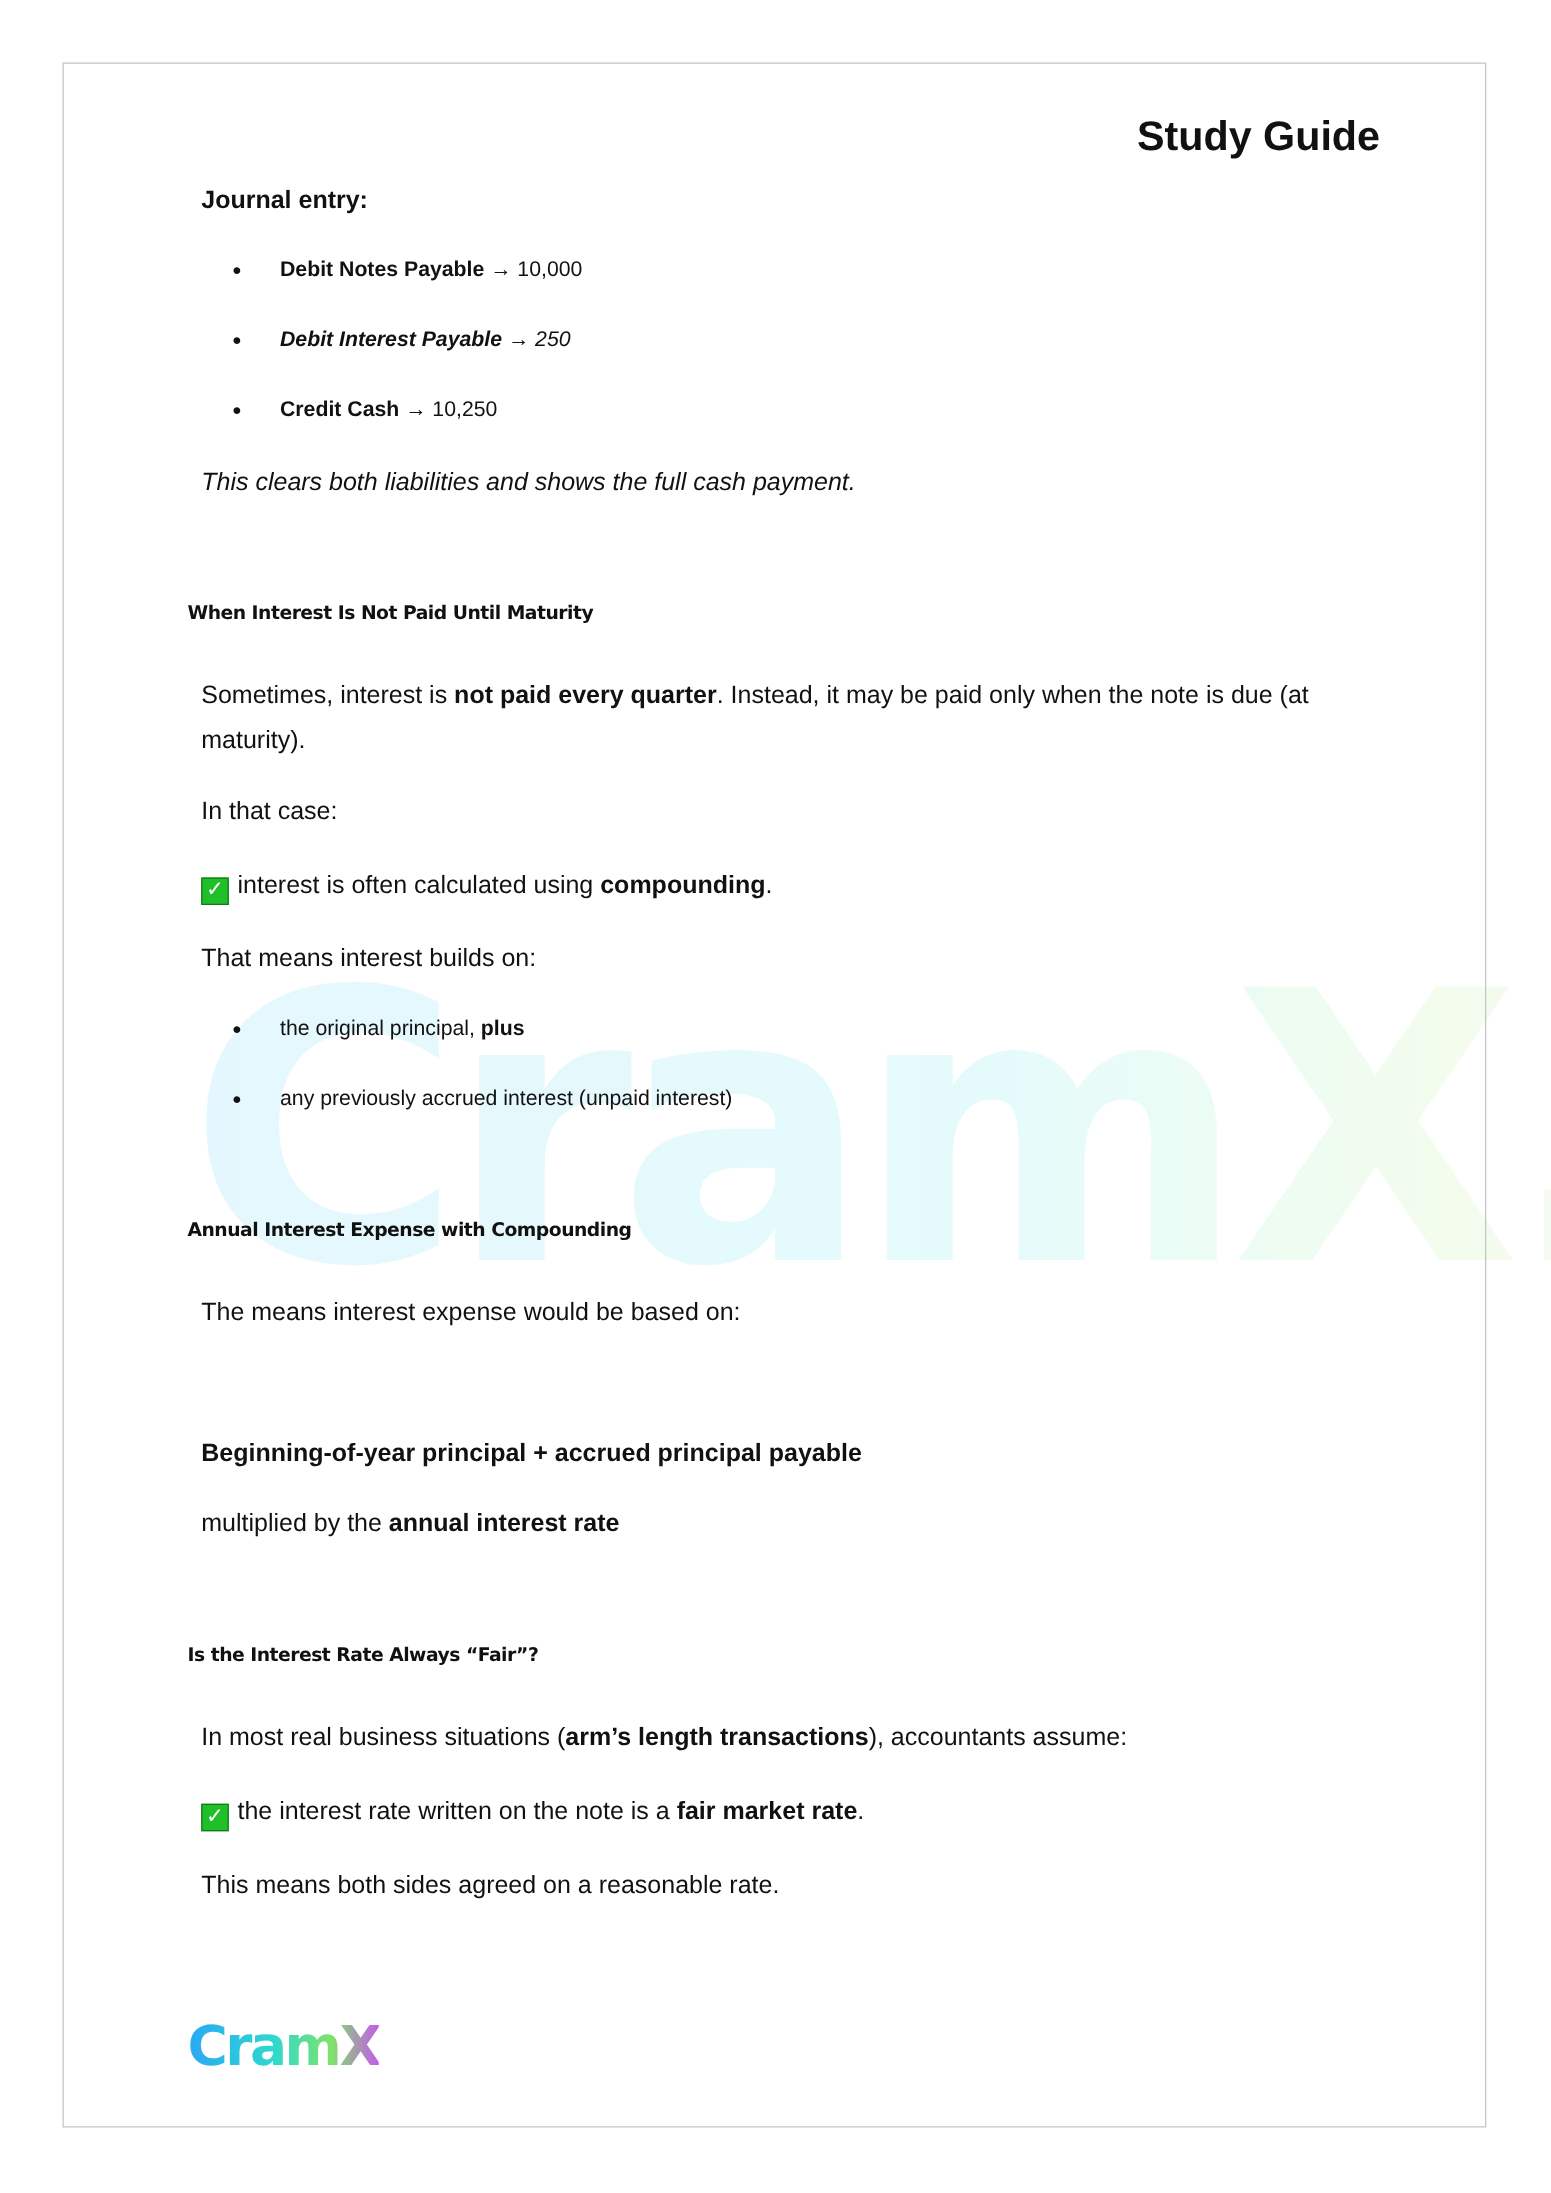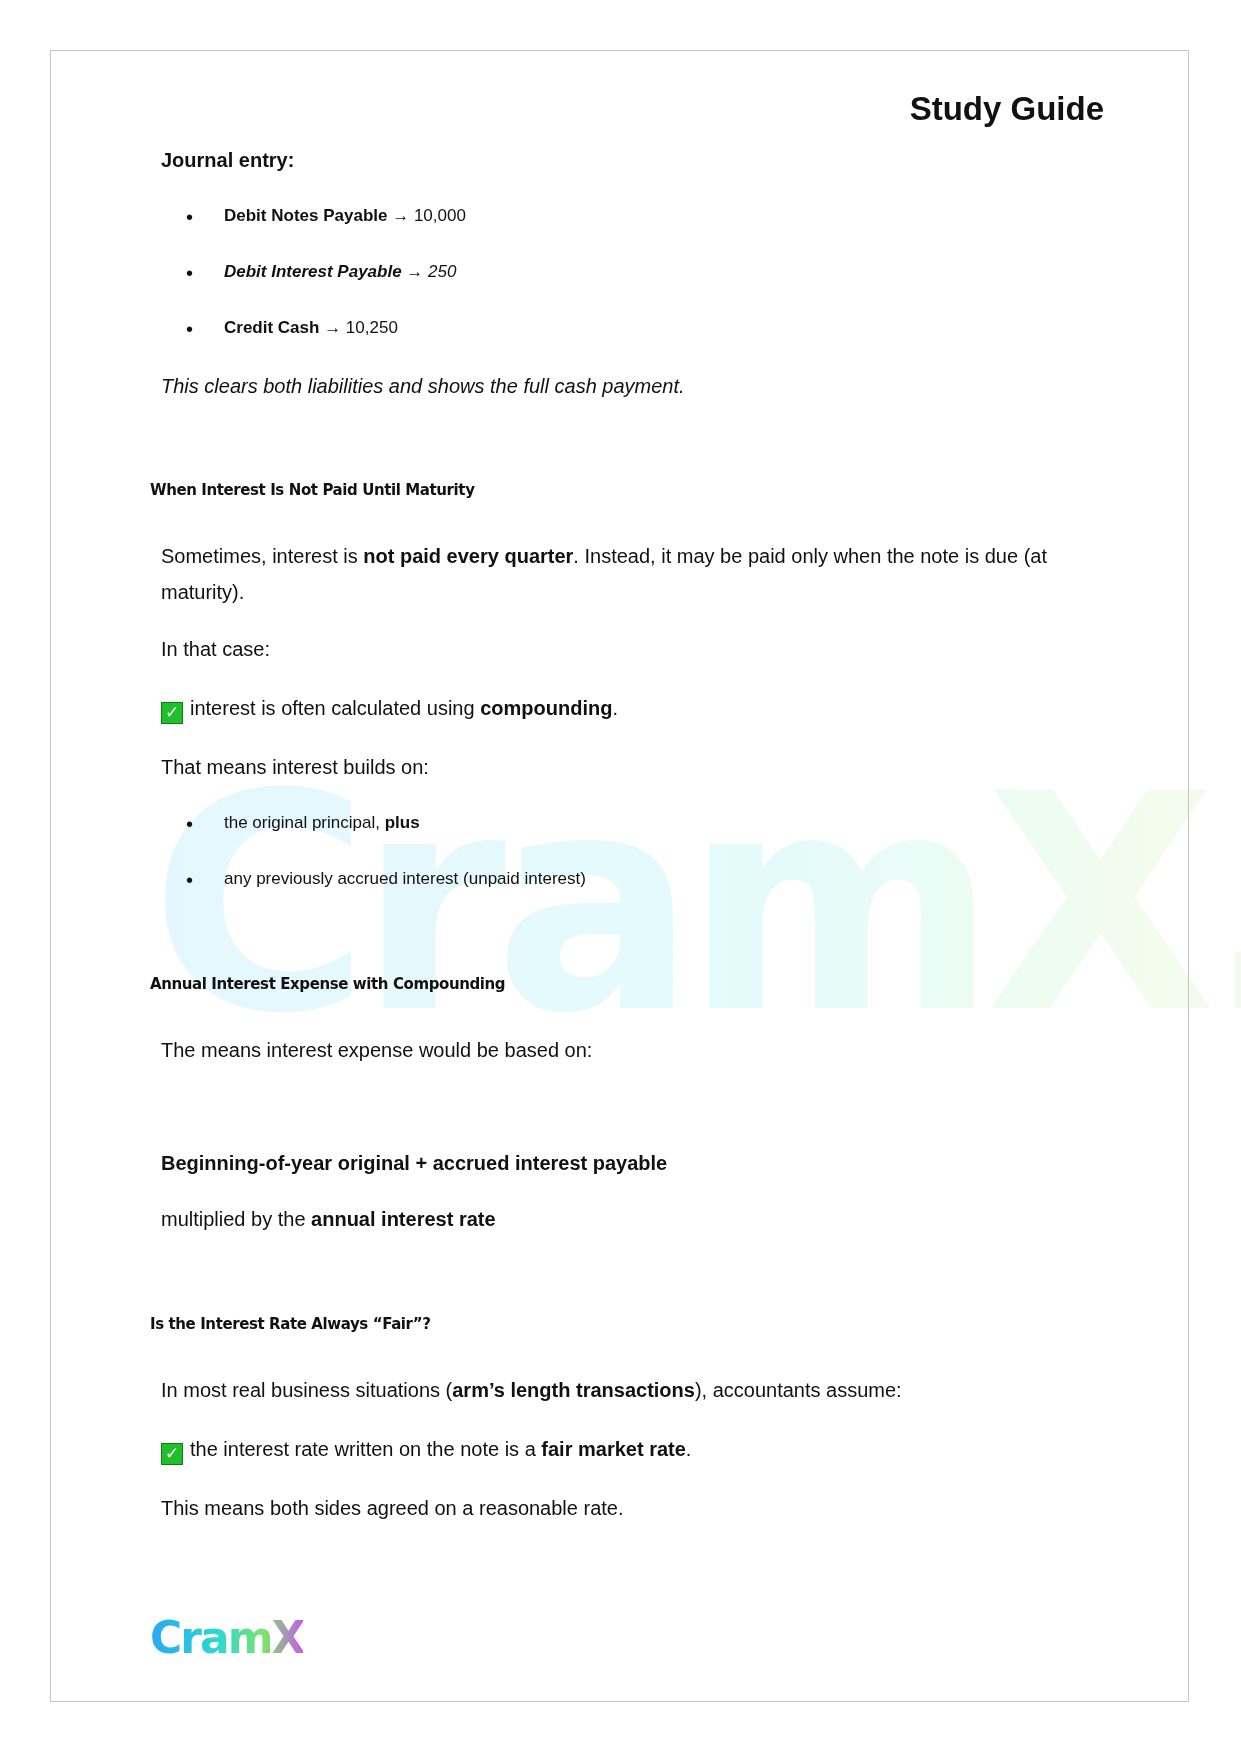--- a/index.html
+++ b/index.html
@@ -65,21 +65,21 @@
 <div class="abs bullet" style="top:813px;">•</div>
 <div class="abs btext" style="top:813px;"><span>the original principal, </span><span class="b">plus</span></div>
 
 <div class="abs bullet" style="top:869px;">•</div>
 <div class="abs btext" style="top:869px;">any previously accrued interest (unpaid interest)</div>
 
 <div class="abs h" style="top:975px;">Annual Interest Expense with Compounding</div>
 
 <div class="abs p" style="top:1039px;">The means interest expense would be based on:</div>
 
-<div class="abs p b" style="top:1152px;">Beginning-of-year original + accrued interest payable</div>
+<div class="abs p b" style="top:1152px;">Beginning-of-year principal + accrued principal payable</div>
 
 <div class="abs p" style="top:1208px;"><span>multiplied by the </span><span class="b">annual interest rate</span></div>
 
 <div class="abs h" style="top:1315px;">Is the Interest Rate Always “Fair”?</div>
 
 <div class="abs p" style="top:1379px;"><span>In most real business situations (</span><span class="b">arm’s length transactions</span><span>), accountants assume:</span></div>
 
 <div class="abs p" style="top:1438px;"><span class="check">✓</span><span>the interest rate written on the note is a </span><span class="b">fair market rate</span><span>.</span></div>
 
 <div class="abs p" style="top:1497px;">This means both sides agreed on a reasonable rate.</div>

